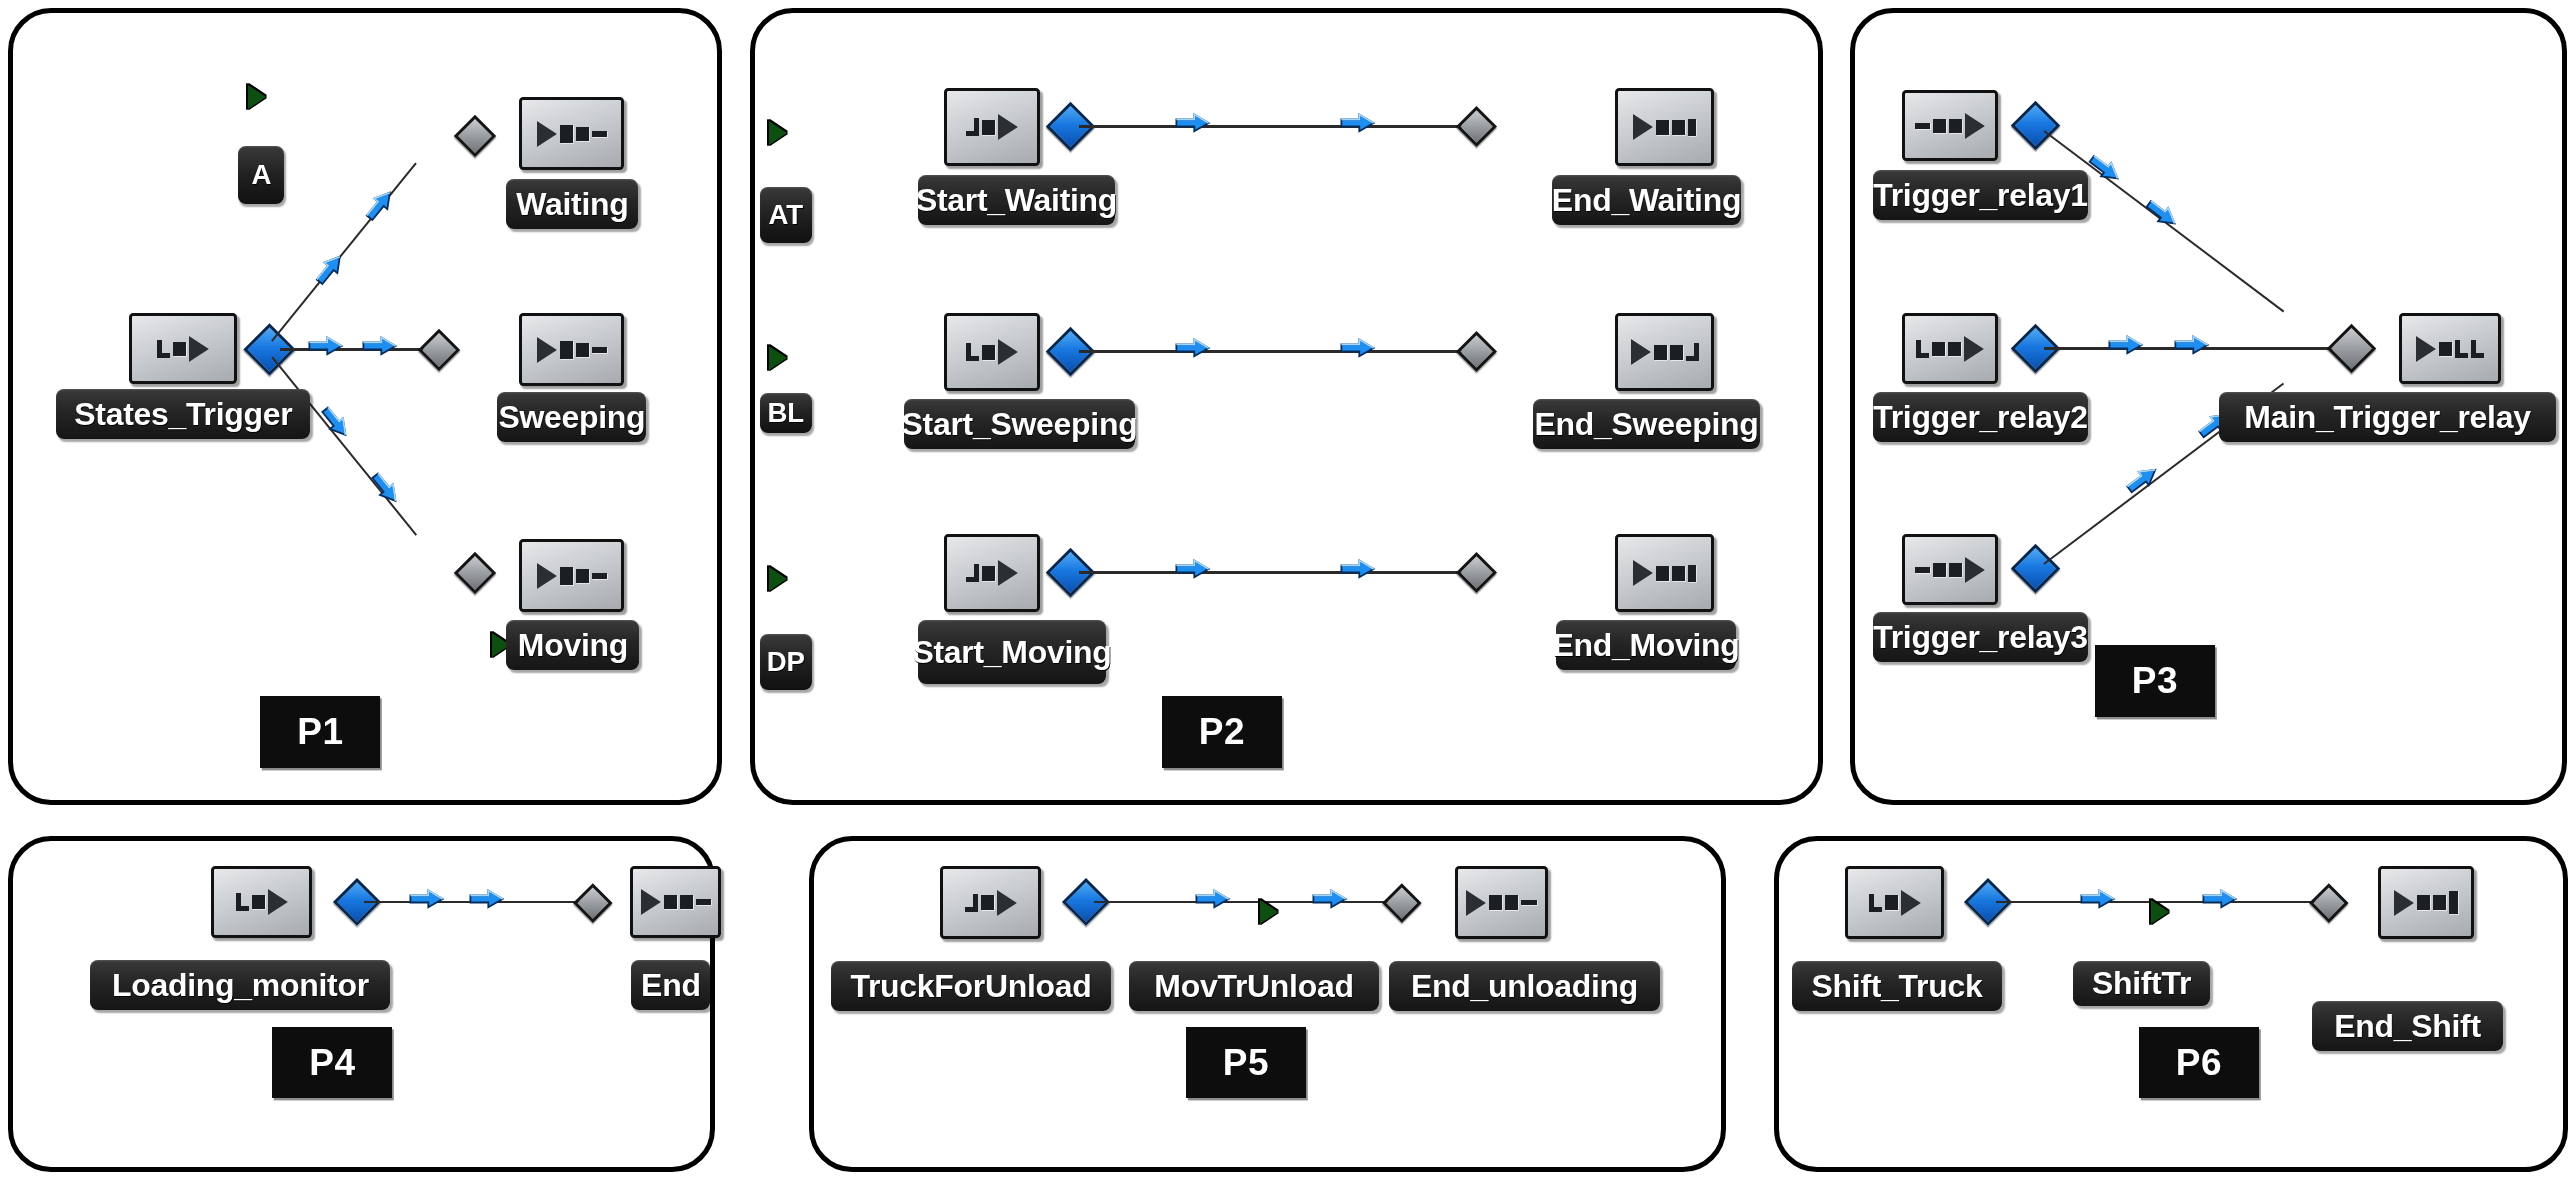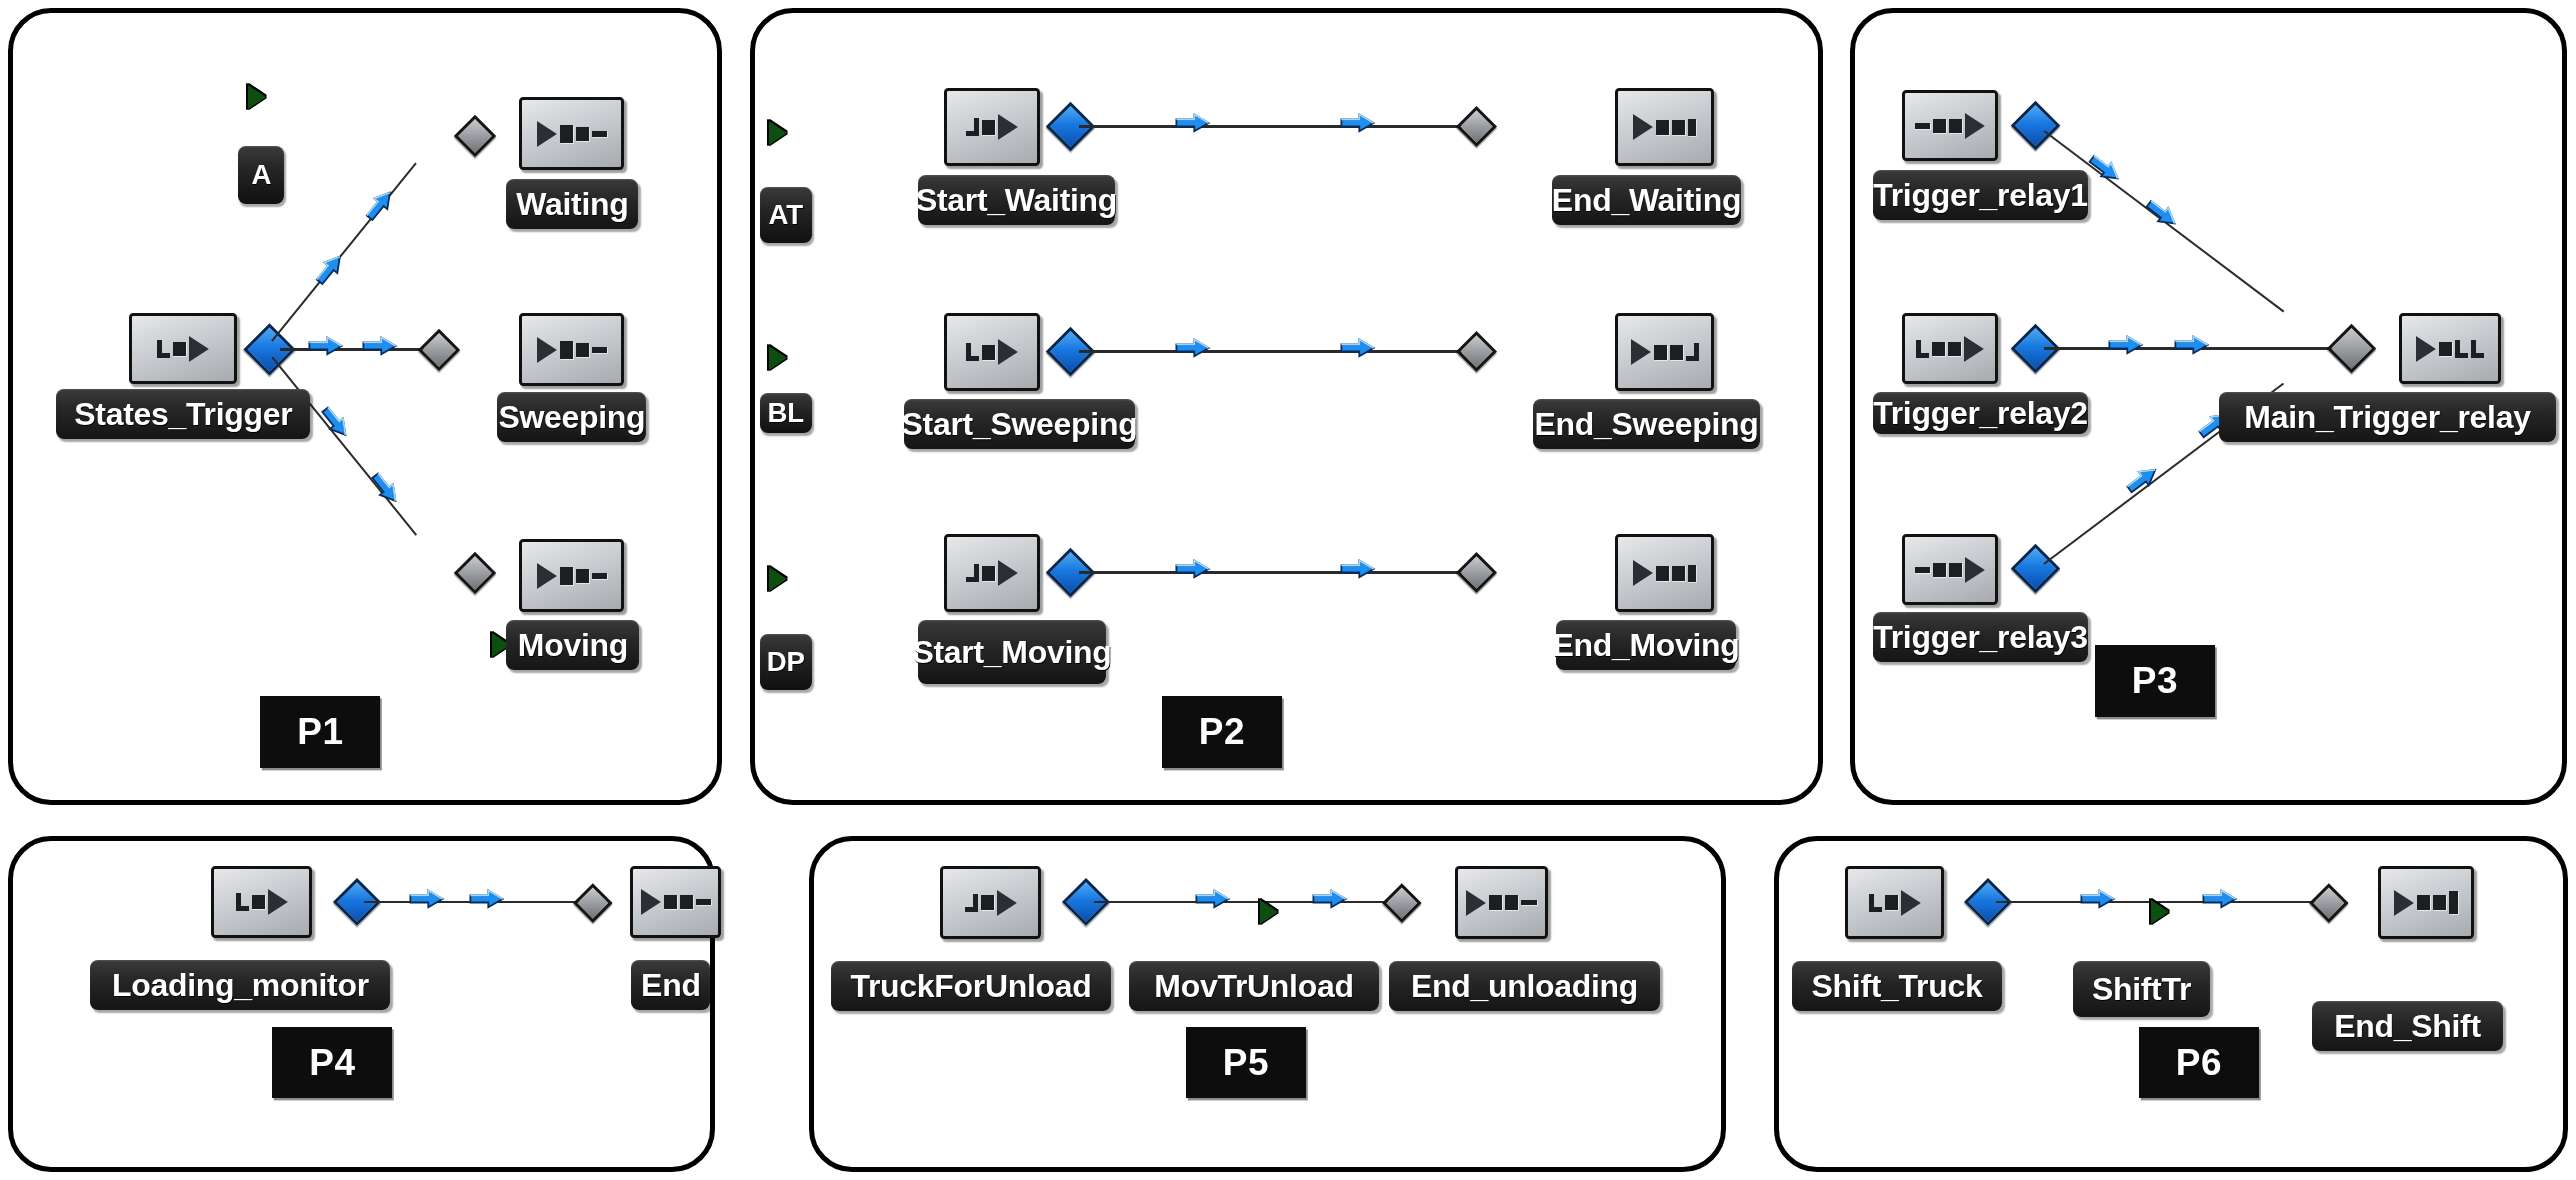--- a/index.html
+++ b/index.html
@@ -443,21 +443,21 @@
     <div class="devbox" style="left:544px;top:300px;width:102px;height:71px;">
       <div class="glyph">
         <span class="gtri sm"></span>
         <span class="gblk gsq"></span>
         <span class="ghook"></span>
         <span class="ghook"></span>
       </div>
     </div>
 
     <div class="nlabel" style="left:18px;top:157px;width:215px;height:50px;">Trigger_relay1</div>
-    <div class="nlabel" style="left:18px;top:379px;width:215px;height:42px;">Trigger_relay2</div>
+    <div class="nlabel" style="left:18px;top:379px;width:215px;height:50px;">Trigger_relay2</div>
     <div class="nlabel" style="left:18px;top:599px;width:215px;height:50px;">Trigger_relay3</div>
     <div class="nlabel" style="left:364px;top:379px;width:337px;height:50px;">Main_Trigger_relay</div>
 
     <div class="ptag" style="left:240px;top:632px;width:120px;height:72px;">P3</div>
   </div>
 
   <div class="panel" style="left:8.4px;top:836px;width:707px;height:336px;">
 
     <div class="devbox" style="left:198px;top:25px;width:101px;height:72px;">
       <div class="glyph">
@@ -577,20 +577,20 @@
     <div class="devbox" style="left:599px;top:25px;width:96px;height:73px;">
       <div class="glyph">
         <span class="gtri sm"></span>
         <span class="gblk gsq"></span>
         <span class="gblk gsq"></span>
         <span class="gblk gbar-tall"></span>
       </div>
     </div>
 
     <div class="nlabel" style="left:13px;top:120px;width:210px;height:50px;">Shift_Truck</div>
-    <div class="nlabel" style="left:294px;top:120px;width:137px;height:56px;text-align:right;">ShiftTr</div>
+    <div class="nlabel" style="left:294px;top:120px;width:137px;height:45px;text-align:right;">ShiftTr</div>
     <div class="nlabel" style="left:533px;top:120px;width:191px;height:50px;margin-top:40px;">End_Shift</div>
 
     <div class="ptag" style="left:360px;top:186px;width:120px;height:71px;">P6</div>
   </div>
 
 </div>
 
 
 </body></html>

